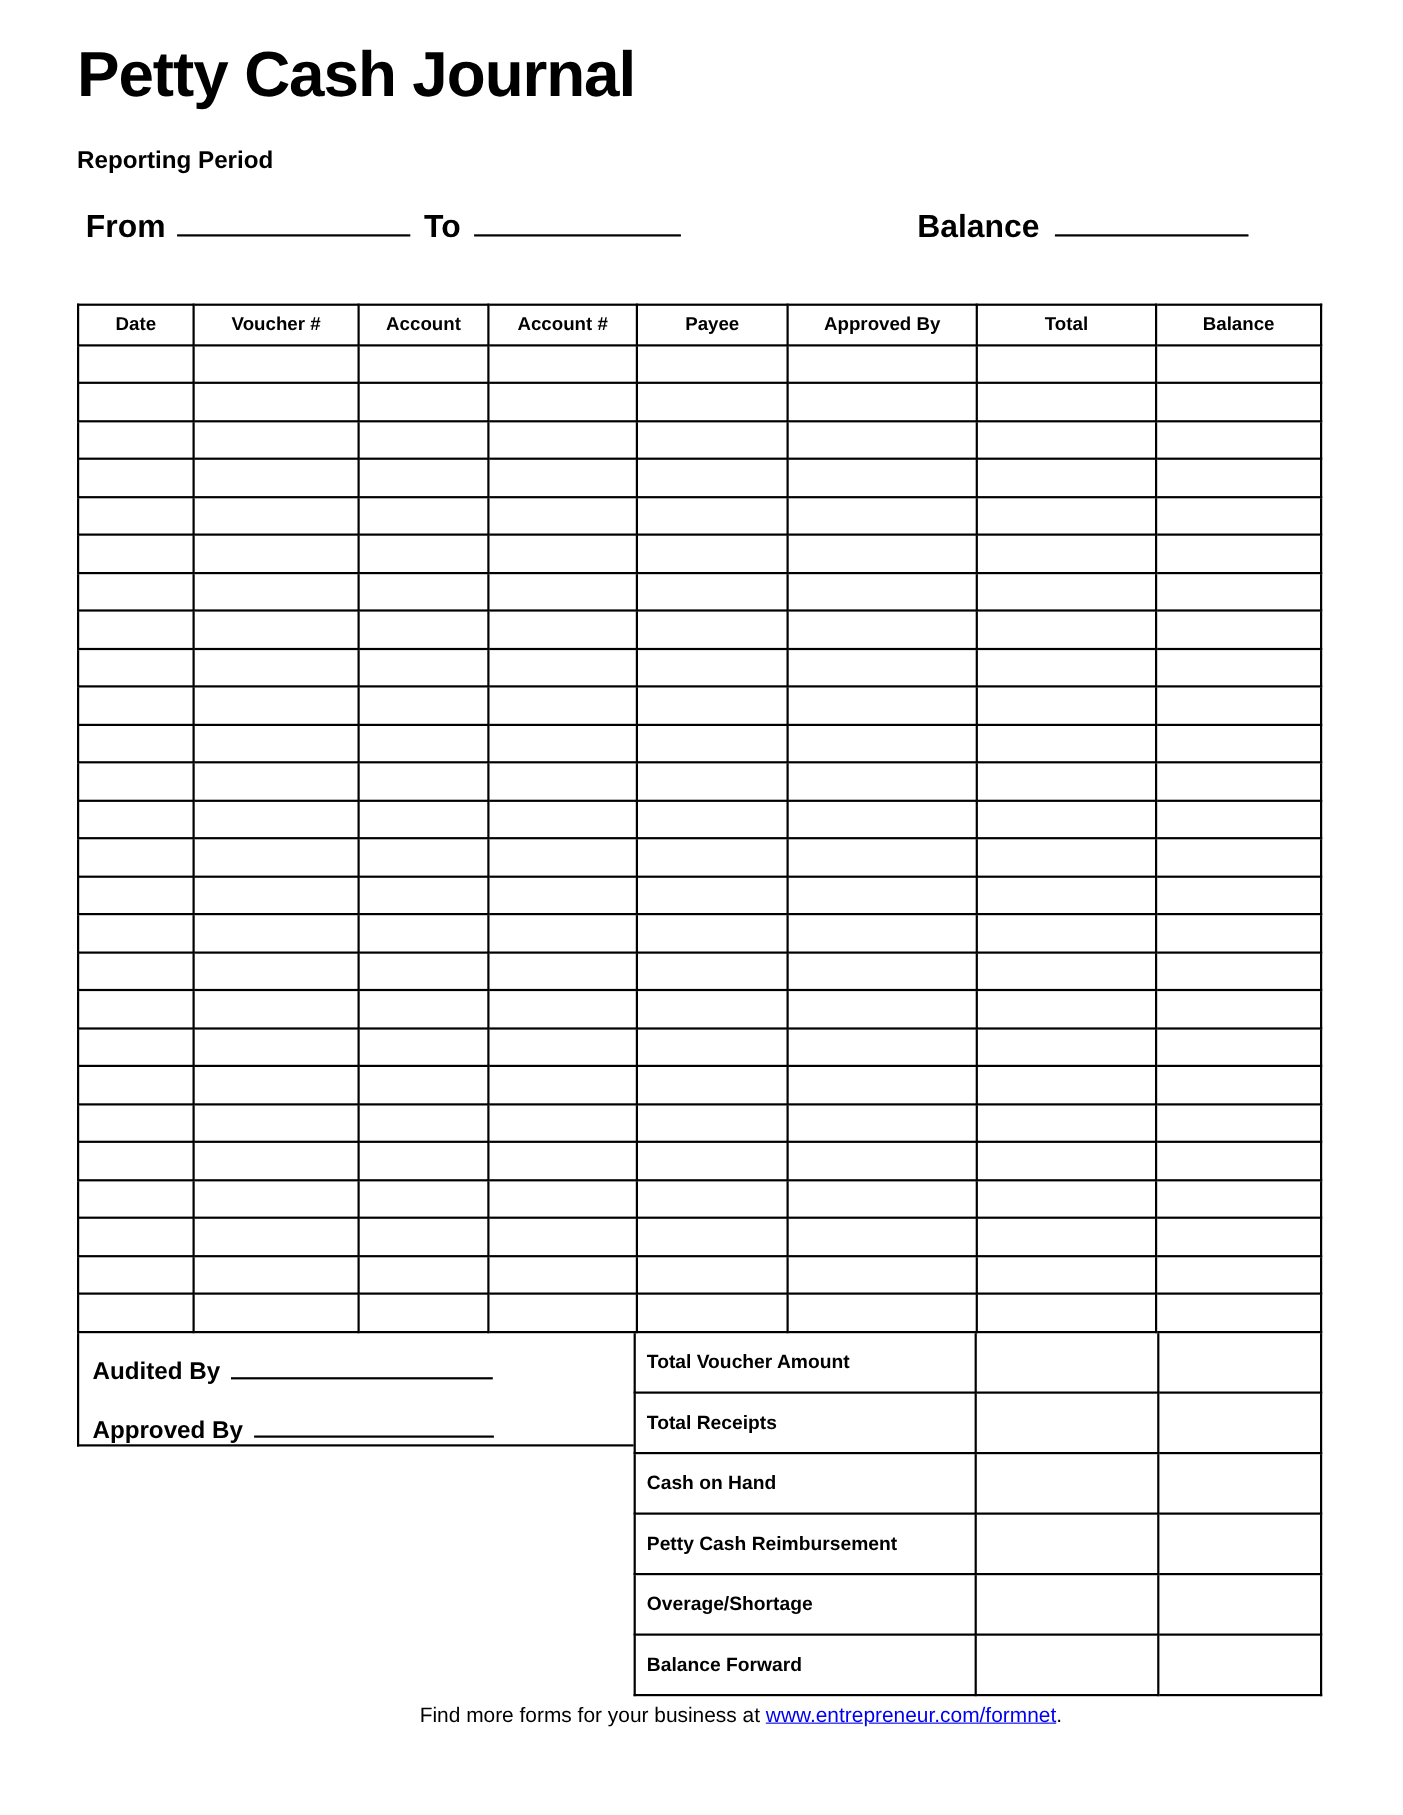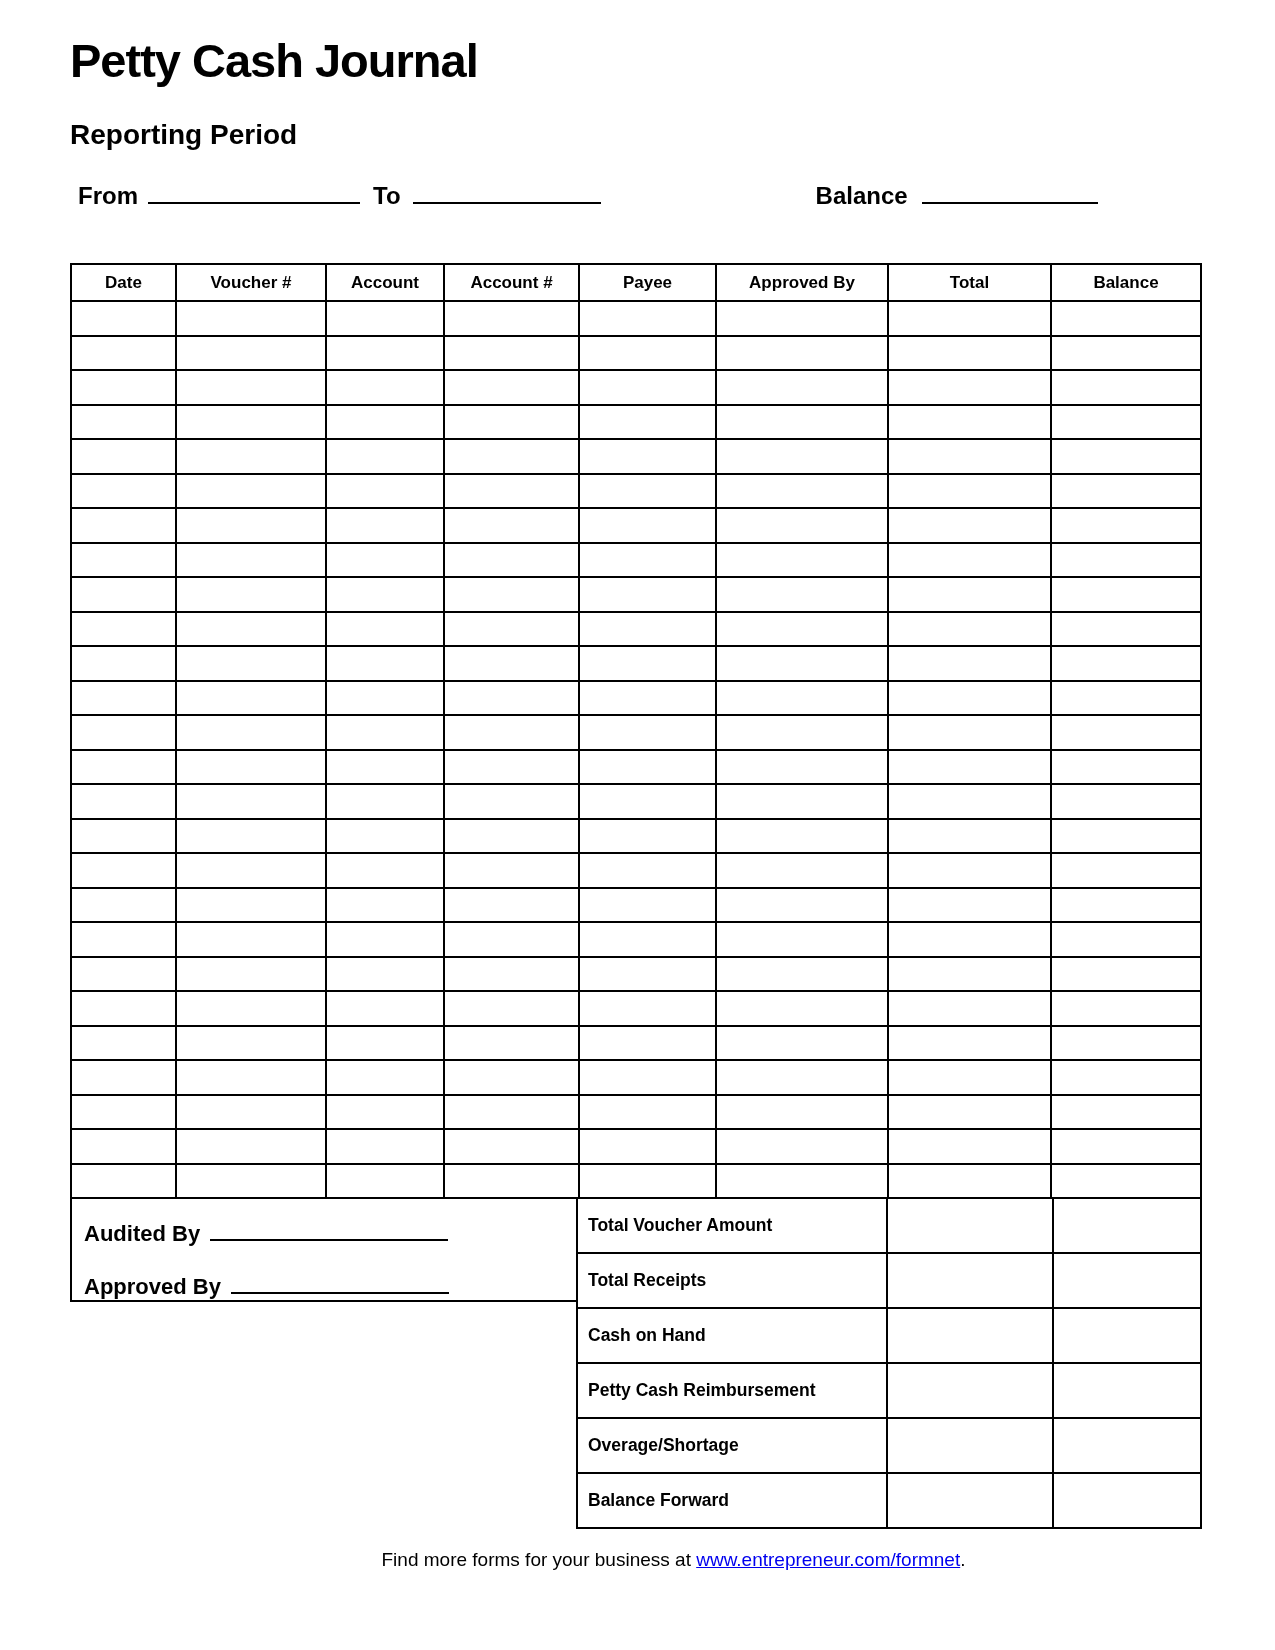--- a/index.html
+++ b/index.html
@@ -2,24 +2,24 @@
 <html style="--link-color: #0000EE; --border-color: #000000;"><head>
 <meta charset="utf-8">
 <style>
   :root { --border-color:#000000; --link-color:#0000EE; }
   * { box-sizing:border-box; }
   html,body { margin:0; padding:0; background:#ffffff; }
   .page {
     position:relative; width:1275px; height:1650px; background:#ffffff; color:#000;
     font-family:"Liberation Sans", sans-serif; overflow:hidden;
   }
-  .page-title { margin:0; padding:33px 0 0 70px; font-size:47px; line-height:1.2; font-weight:700; letter-spacing:-1px; }
-  .section-subtitle { margin:0; padding:30px 0 0 70px; font-size:28px; font-weight:700; }
-
-  .period-row { margin:31px 0 0 70px; width:1130px; padding-left:8px; display:flex; align-items:baseline; font-size:24px; font-weight:700; }
+  .page-title { margin:0; padding:33px 0 0 70px; font-size:58px; line-height:1.2; font-weight:700; letter-spacing:-1px; }
+  .section-subtitle { margin:0; padding:30px 0 0 70px; font-size:22px; font-weight:700; }
+
+  .period-row { margin:31px 0 0 70px; width:1130px; padding-left:8px; display:flex; align-items:baseline; font-size:29px; font-weight:700; }
   .fill-line { display:inline-block; border-bottom:2px solid var(--border-color); height:1px; }
   .from-line { width:212px; margin-left:10px; }
   .to-label { margin-left:13px; }
   .to-line { width:188px; margin-left:12px; }
   .balance-label { margin-left:215px; }
   .balance-line { width:176px; margin-left:14px; }
 
   table.journal { margin:53px 0 0 70px; width:1130px; border-collapse:collapse; table-layout:fixed; }
   table.journal th, table.journal td { border:2px solid var(--border-color); padding:0; }
   table.journal th { height:37px; font-size:17px; font-weight:700; text-align:center; vertical-align:middle; }

